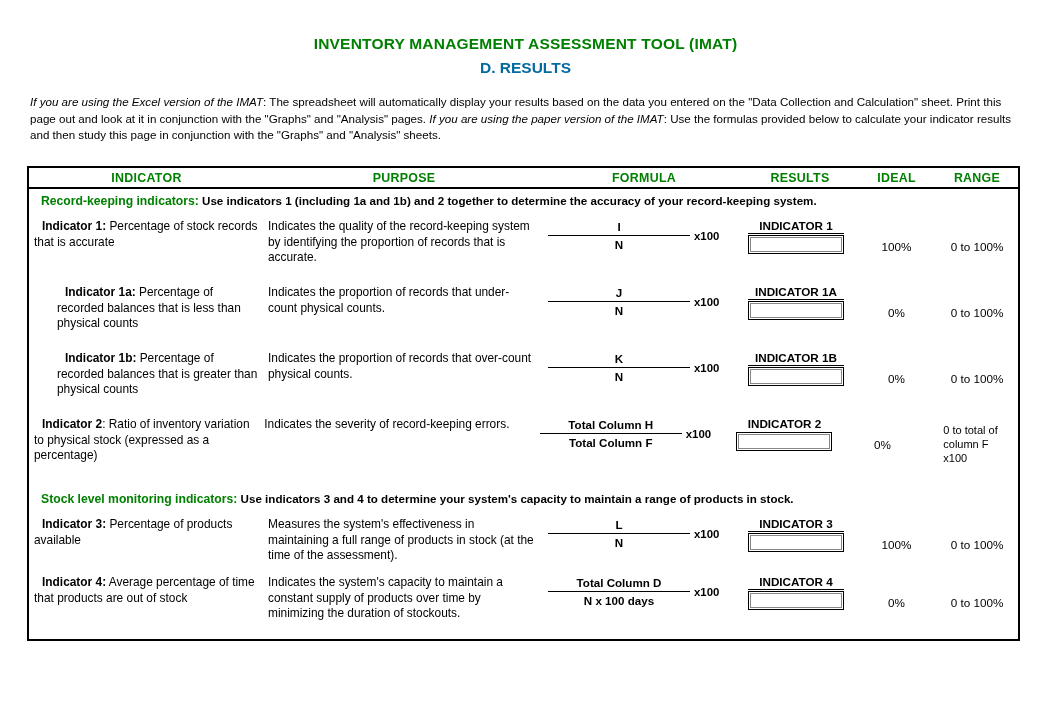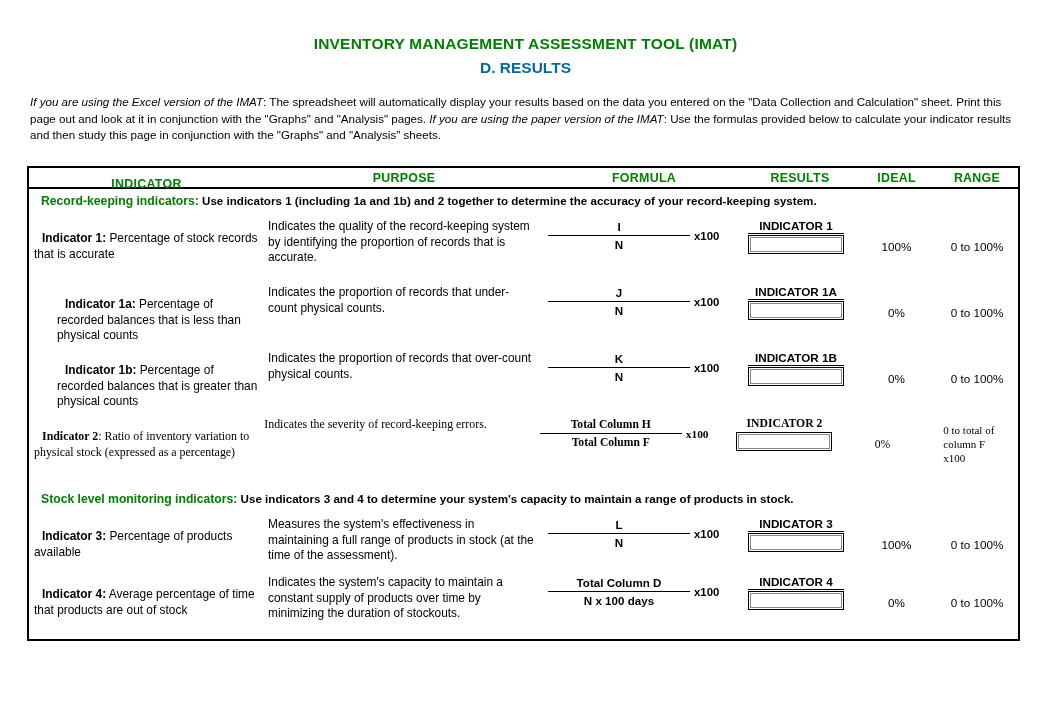--- a/index.html
+++ b/index.html
@@ -45,21 +45,21 @@
     border-bottom: 2.5px solid #000;
     height: 21px;
     align-items: center;
   }
   .thead .th {
     color: #008000; font-weight: bold; font-size: 12.4px;
     text-align: center; letter-spacing: .3px;
   }
 
   
-  .c-ind   { width: 235px; margin-top: 12px; }
+  .c-ind   { width: 235px; }
   .c-pur   { width: 280px; }
   .c-for   { width: 200px; }
   .c-res   { width: 112px; }
   .c-ide   { width: 81px; }
   .c-ran   { width: 80px; }
 
   .band {
     font-size: 12.2px; line-height: 17px;
     padding: 3px 0 3px 4px;
     white-space: nowrap;
@@ -205,21 +205,21 @@
           </div>
           <div class="cell c-res result-wrap">
             <div class="result-label">INDICATOR 1B</div>
             <div class="result-box">
               <div class="inner"></div>
             </div>
           </div>
           <div class="cell c-ide ideal" style="padding-top: 26px;">0%</div>
           <div class="cell c-ran range" style="padding-top: 26px;">0 to 100%</div>
         </div>
-        <div class="row" style="min-height: 62px; font-family: Liberation Serif, serif;">
+        <div class="row" style="min-height: 62px;">
           <div class="cell c-ind ind-text"><b>Indicator 2</b><span>: Ratio of inventory variation to physical stock (expressed as a percentage)</span></div>
           <div class="cell c-pur pur-text">Indicates the severity of record-keeping errors.</div>
           <div class="cell c-for formula">
             <div class="frac">
               <div class="num">Total Column H</div>
               <div class="bar"></div>
               <div class="den">Total Column F</div>
             </div>
             <div class="x100">x100</div>
           </div>

